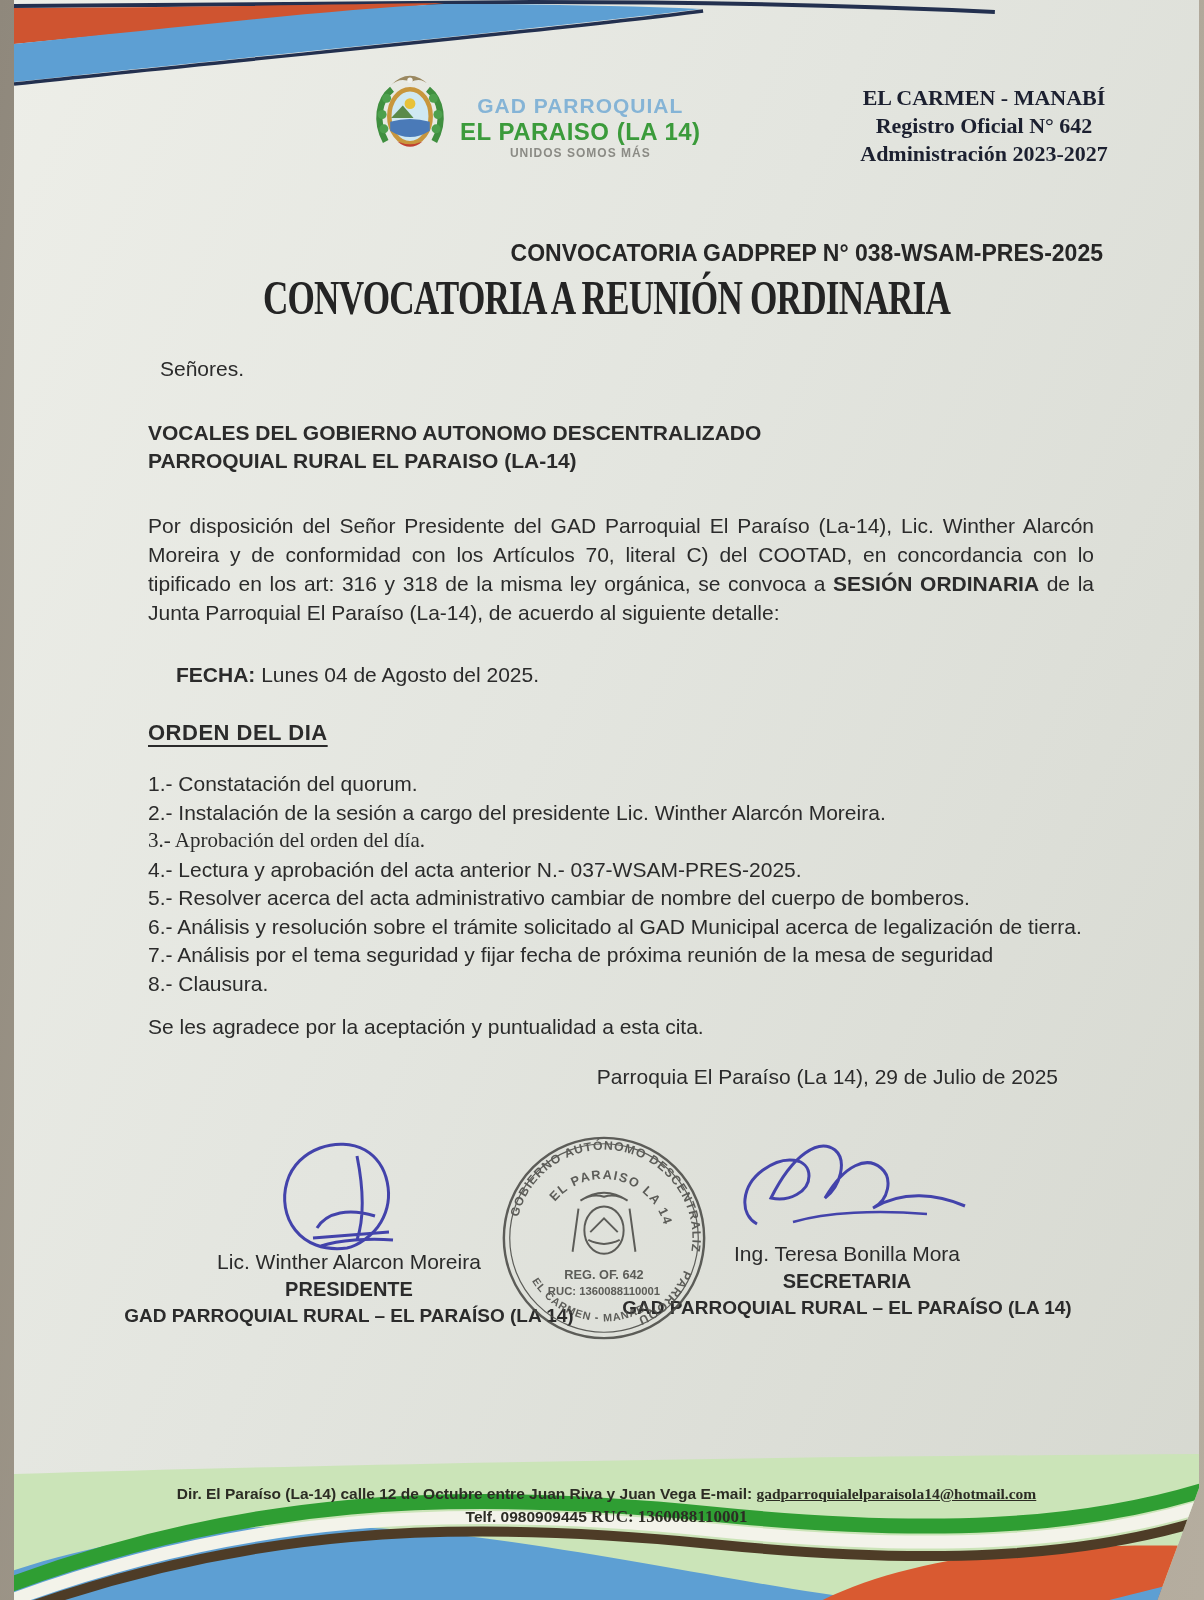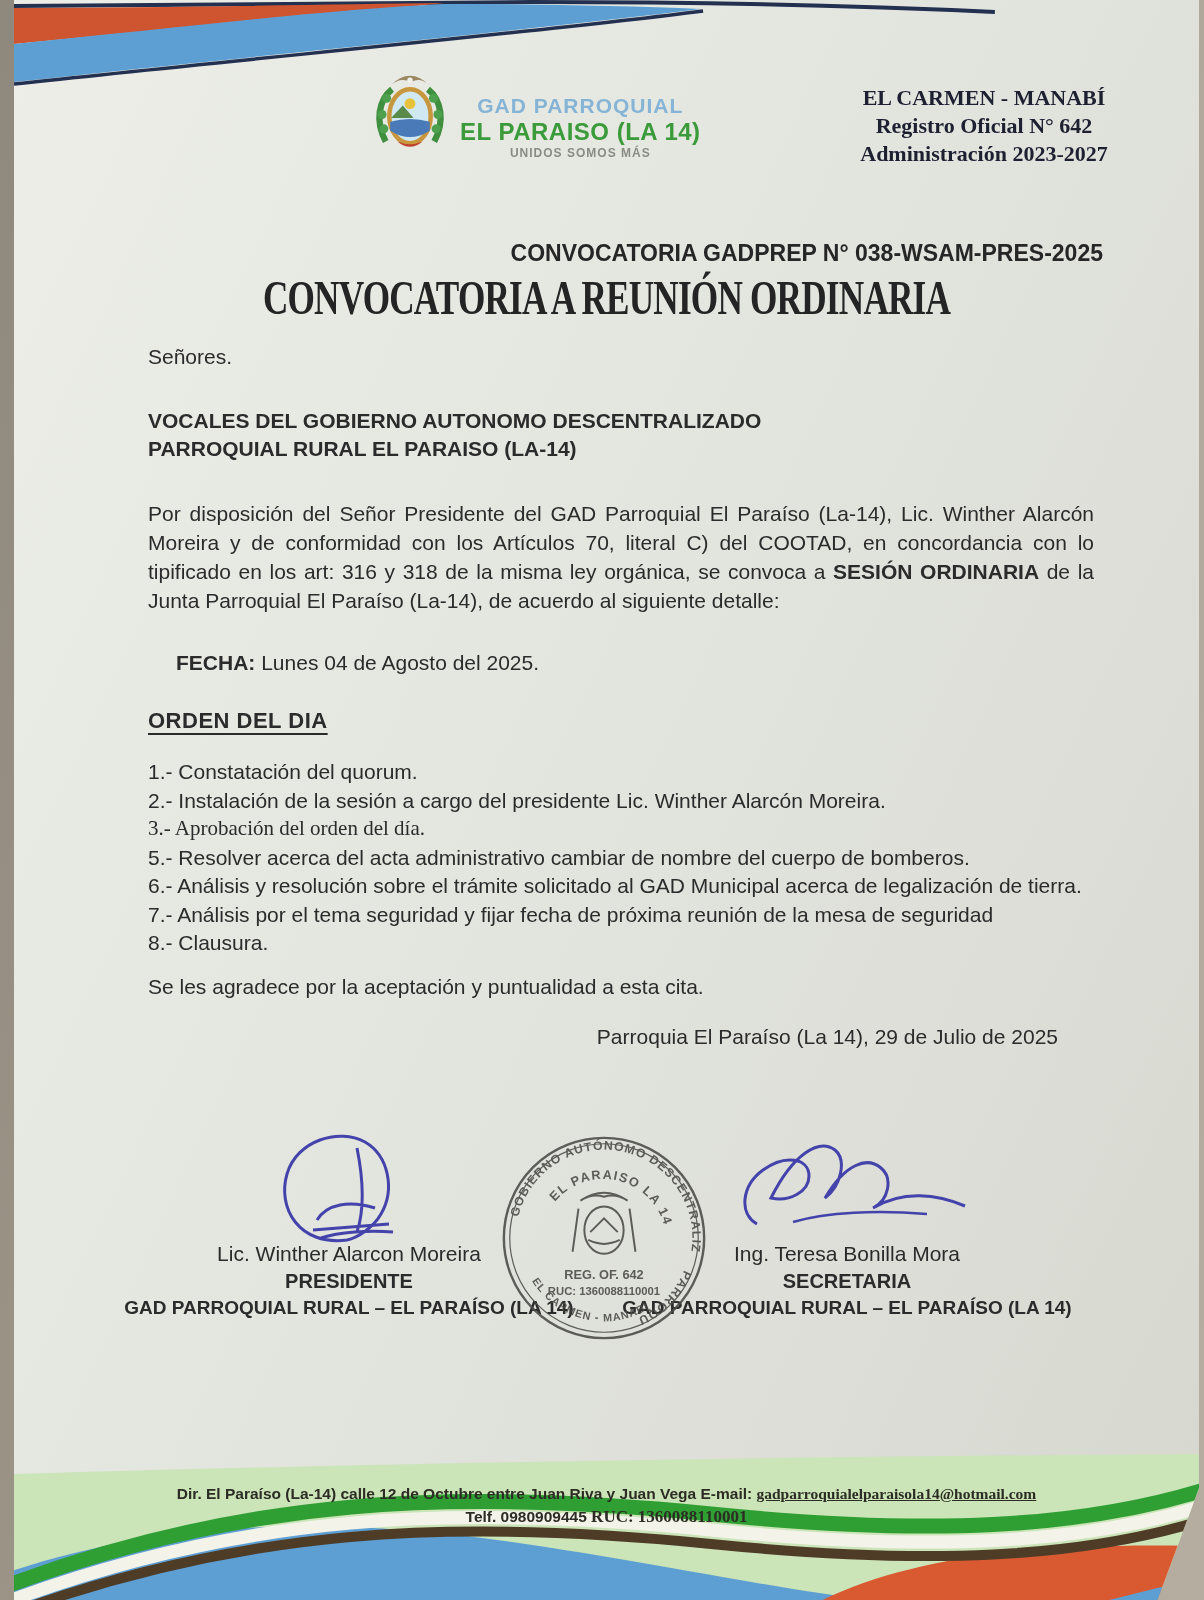--- a/index.html
+++ b/index.html
@@ -25,36 +25,36 @@
   #header-right{position:absolute;top:84px;left:800px;width:340px;text-align:center;
     font-family:"Liberation Serif",serif;font-weight:bold;color:#1c2030;}
   #header-right div{font-size:22px;line-height:28px;}
   
   #ref-line{position:absolute;top:240px;left:0;width:100%;text-align:right;padding-right:96px;box-sizing:border-box;
     font-weight:bold;font-size:23px;color:#262626;}
   #doc-title{position:absolute;top:272px;left:0;width:100%;text-align:center;}
   #doc-title span{display:inline-block;font-family:"Liberation Serif",serif;font-weight:bold;
     font-size:44px;color:#242424;transform:scale(.8,1.12);letter-spacing:-1px;white-space:nowrap;}
   #flow{position:absolute;left:134px;top:342px;width:946px;font-size:21px;line-height:29px;}
-  .salutation{margin:0;}
+  .salutation{margin:12px;}
   .addressee{margin-top:36px;font-weight:bold;line-height:28px;}
   .para{margin-top:36px;text-align:justify;text-align-last:left;line-height:29px;}
   .meta{margin-top:33px;line-height:30px;}
   .meta b{font-weight:bold;margin-left:28px;}
   .agenda-title{margin-top:28px;font-weight:bold;font-size:22px;text-decoration:underline;
     text-underline-offset:5px;letter-spacing:.5px;}
   ol.agenda{list-style:none;margin:23px 0 0 0;padding:0;line-height:27.5px;}
   ol.agenda li{margin:0 0 1px 0;}
   ol.agenda li.serif{font-family:"Liberation Serif",serif;}
   .closing{margin-top:15px;}
   .dateline{margin-top:20px;text-align:right;padding-right:36px;}
   
   #sig-zone{position:absolute;left:0;top:1128px;width:100%;height:220px;}
   .sig-block{position:absolute;text-align:center;}
-  #sig-left{left:100px;top:0;width:470px;}
+  #sig-left{left:100px;top:8px;width:470px;}
   #sig-right{left:608px;top:0;width:450px;}
   .sig-name{font-size:21px;margin-top:4px;}
   .sig-role{font-weight:bold;font-size:20px;margin-top:4px;}
   .sig-org{font-weight:bold;font-size:19px;margin-top:4px;white-space:nowrap;}
   .sig-scrawl{position:relative;height:110px;}
   #stamp{position:absolute;left:482px;top:2px;width:216px;height:216px;opacity:.88;}
   
   #bottom-waves{position:absolute;bottom:0;left:0;width:100%;height:150px;}
   #footer-text{position:absolute;bottom:72px;left:0;width:100%;text-align:center;
     font-size:15.5px;font-weight:bold;color:#2c2c24;line-height:23px;z-index:3;}
@@ -117,20 +117,21 @@
     </div>
     <p class="para"><span>Por disposición del Señor Presidente del GAD Parroquial El Paraíso (La-14), Lic. Winther Alarcón Moreira y de conformidad con los Artículos 70, literal C) del COOTAD, en concordancia con lo tipificado en los art: 316 y 318 de la misma ley orgánica, se convoca a </span><b>SESIÓN ORDINARIA</b><span> de la Junta Parroquial El Paraíso (La-14), de acuerdo al siguiente detalle:</span></p>
     <div class="meta">
       <div><b>FECHA:</b><span> Lunes 04 de Agosto del 2025.</span></div>
     </div>
     <div class="agenda-title">ORDEN DEL DIA</div>
     <ol class="agenda">
       <li>1.- Constatación del quorum.</li>
       <li>2.- Instalación de la sesión a cargo del presidente Lic. Winther Alarcón Moreira.</li>
       <li class="serif">3.- Aprobación del orden del día.</li>
+      <li>4.- Lectura y aprobación del acta anterior N.- 037-WSAM-PRES-2025.</li>
       <li>5.- Resolver acerca del acta administrativo cambiar de nombre del cuerpo de bomberos.</li>
       <li>6.- Análisis y resolución sobre el trámite solicitado al GAD Municipal acerca de legalización de tierra.</li>
       <li>7.- Análisis por el tema seguridad y fijar fecha de próxima reunión de la mesa de seguridad</li>
       <li>8.- Clausura.</li>
     </ol>
     <p class="closing">Se les agradece por la aceptación y puntualidad a esta cita.</p>
     <div class="dateline">Parroquia El Paraíso (La 14), 29 de Julio de 2025</div>
   </div>
 
   <div id="sig-zone">

